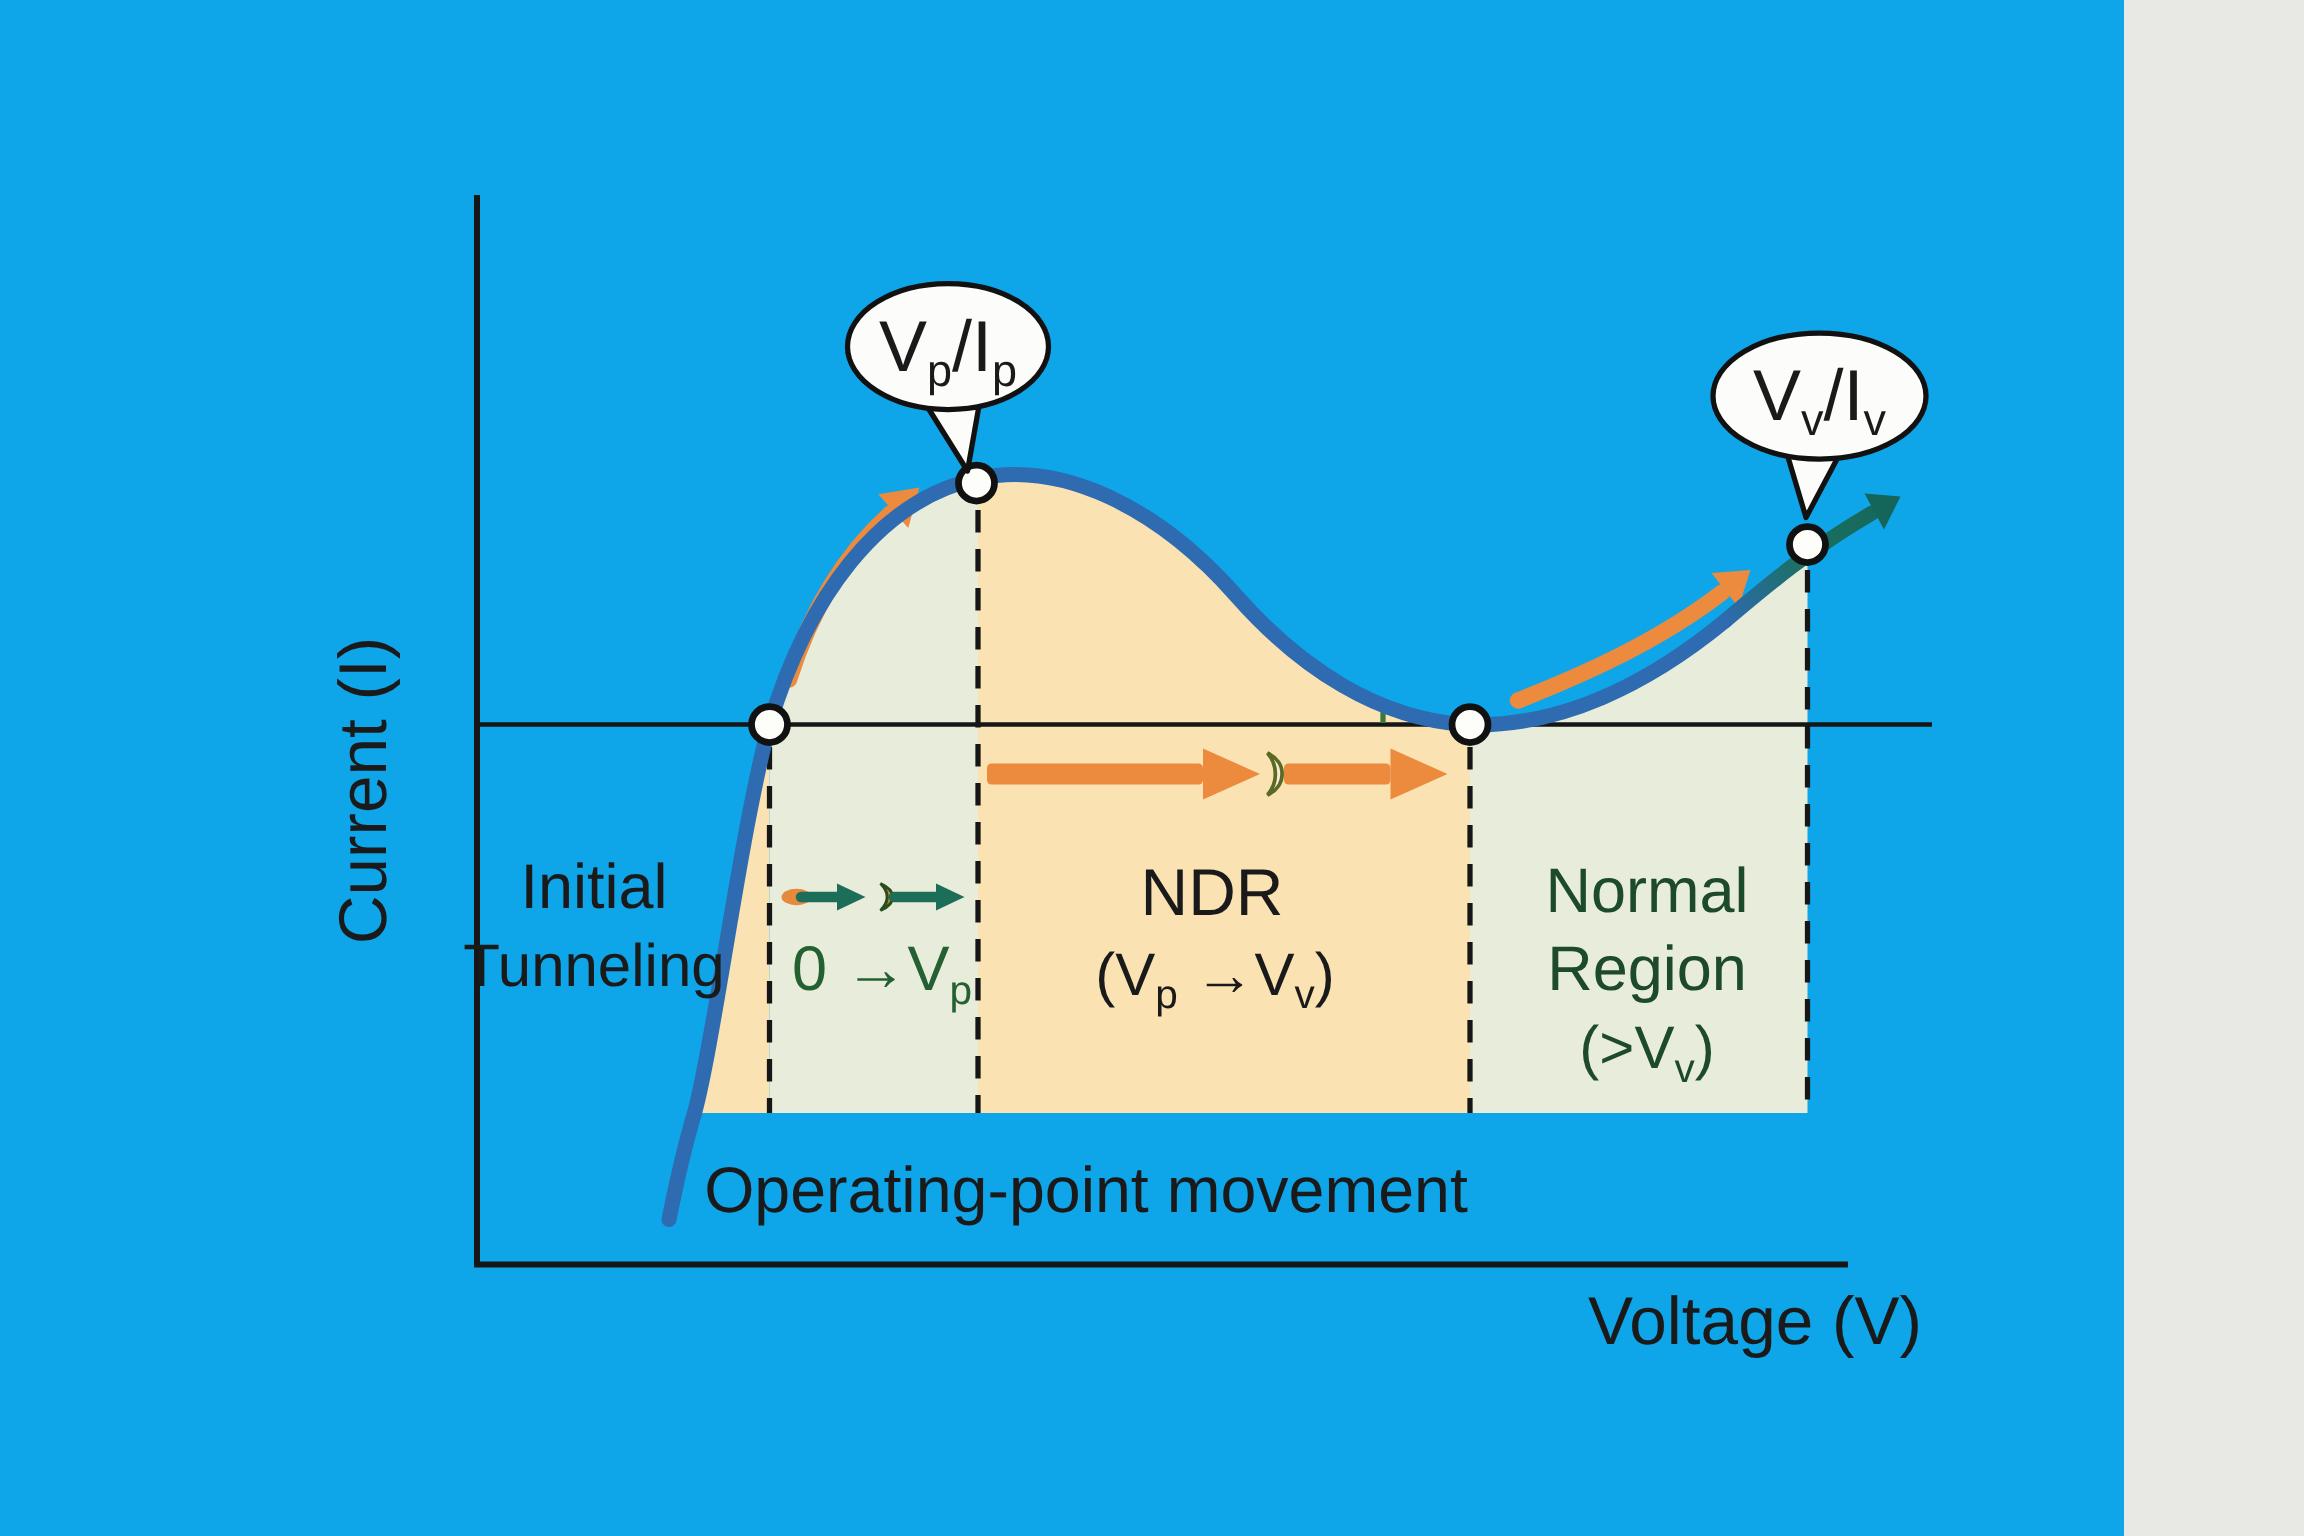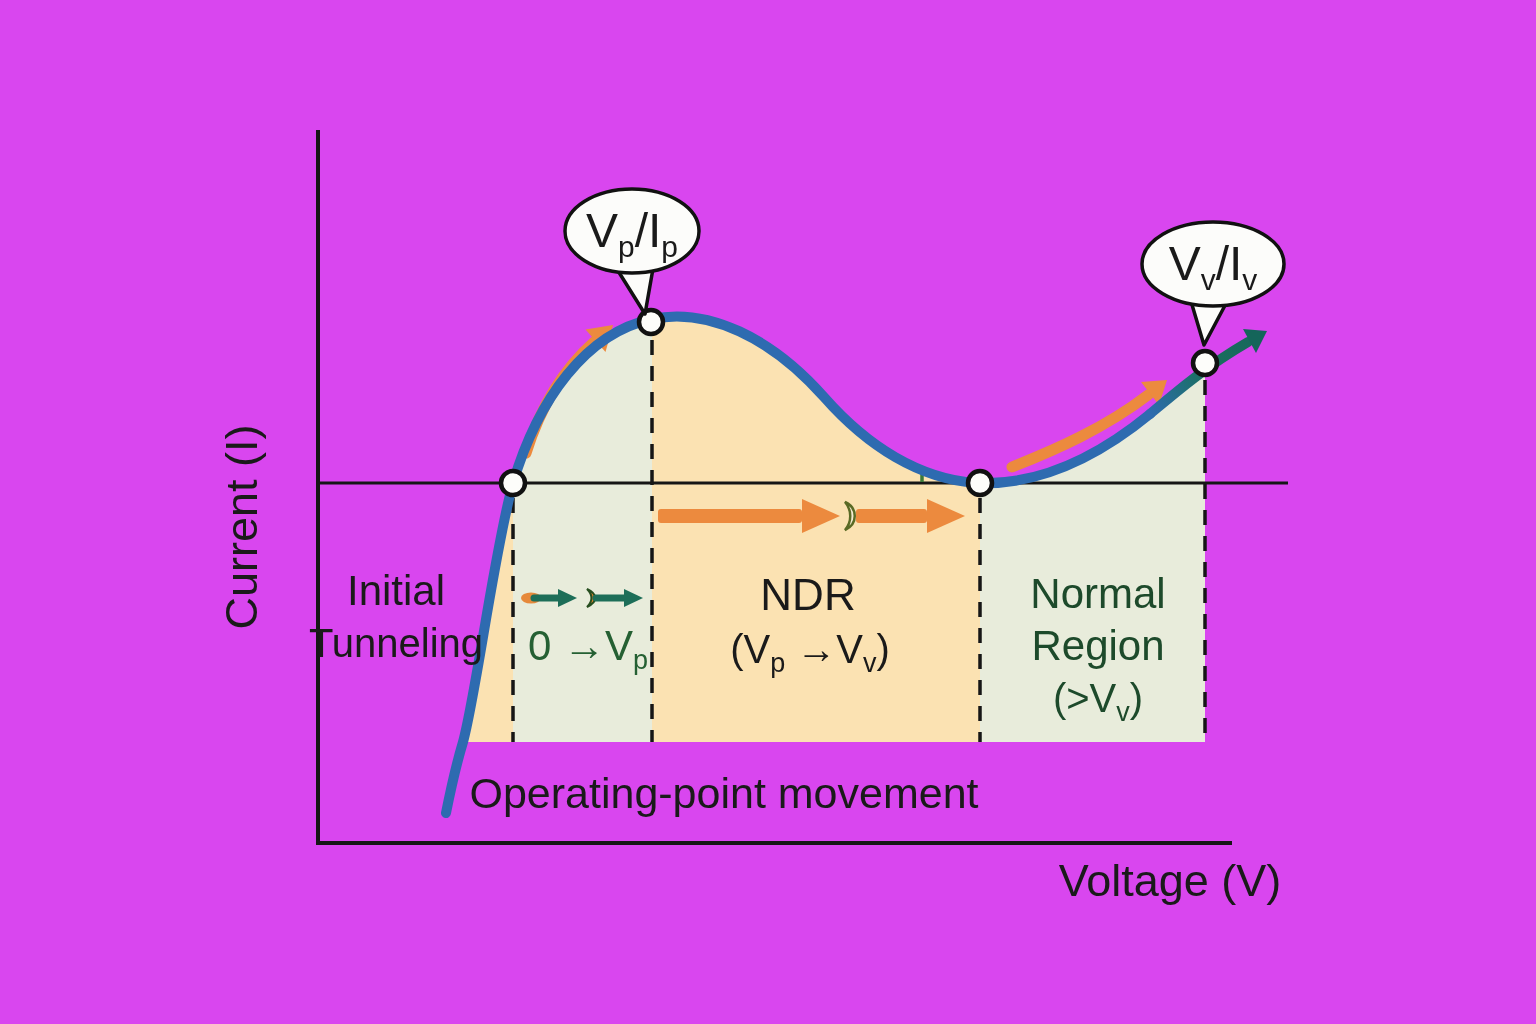--- a/index.html
+++ b/index.html
@@ -1,19 +1,19 @@
 <!DOCTYPE html>
 <html><head>
 <meta charset="utf-8">
 <style>
   html,body{margin:0;padding:0;background:#e8e8e4;}
   .stage{
     position:relative;
-    width:1536px;height:1024px;
-    background:#d946ef;
+    width:1416px;height:1024px;
+    background:#0ea5e9;
     overflow:hidden;
     font-family:"Liberation Sans","DejaVu Sans",sans-serif;
   }
   svg{display:block}
   text{
     font-family:"Liberation Sans","DejaVu Sans",sans-serif;
     fill:#1a1a1a;
   }
   .lbl   {font-size:42px;}
   .lbl-sm{font-size:40px;}

